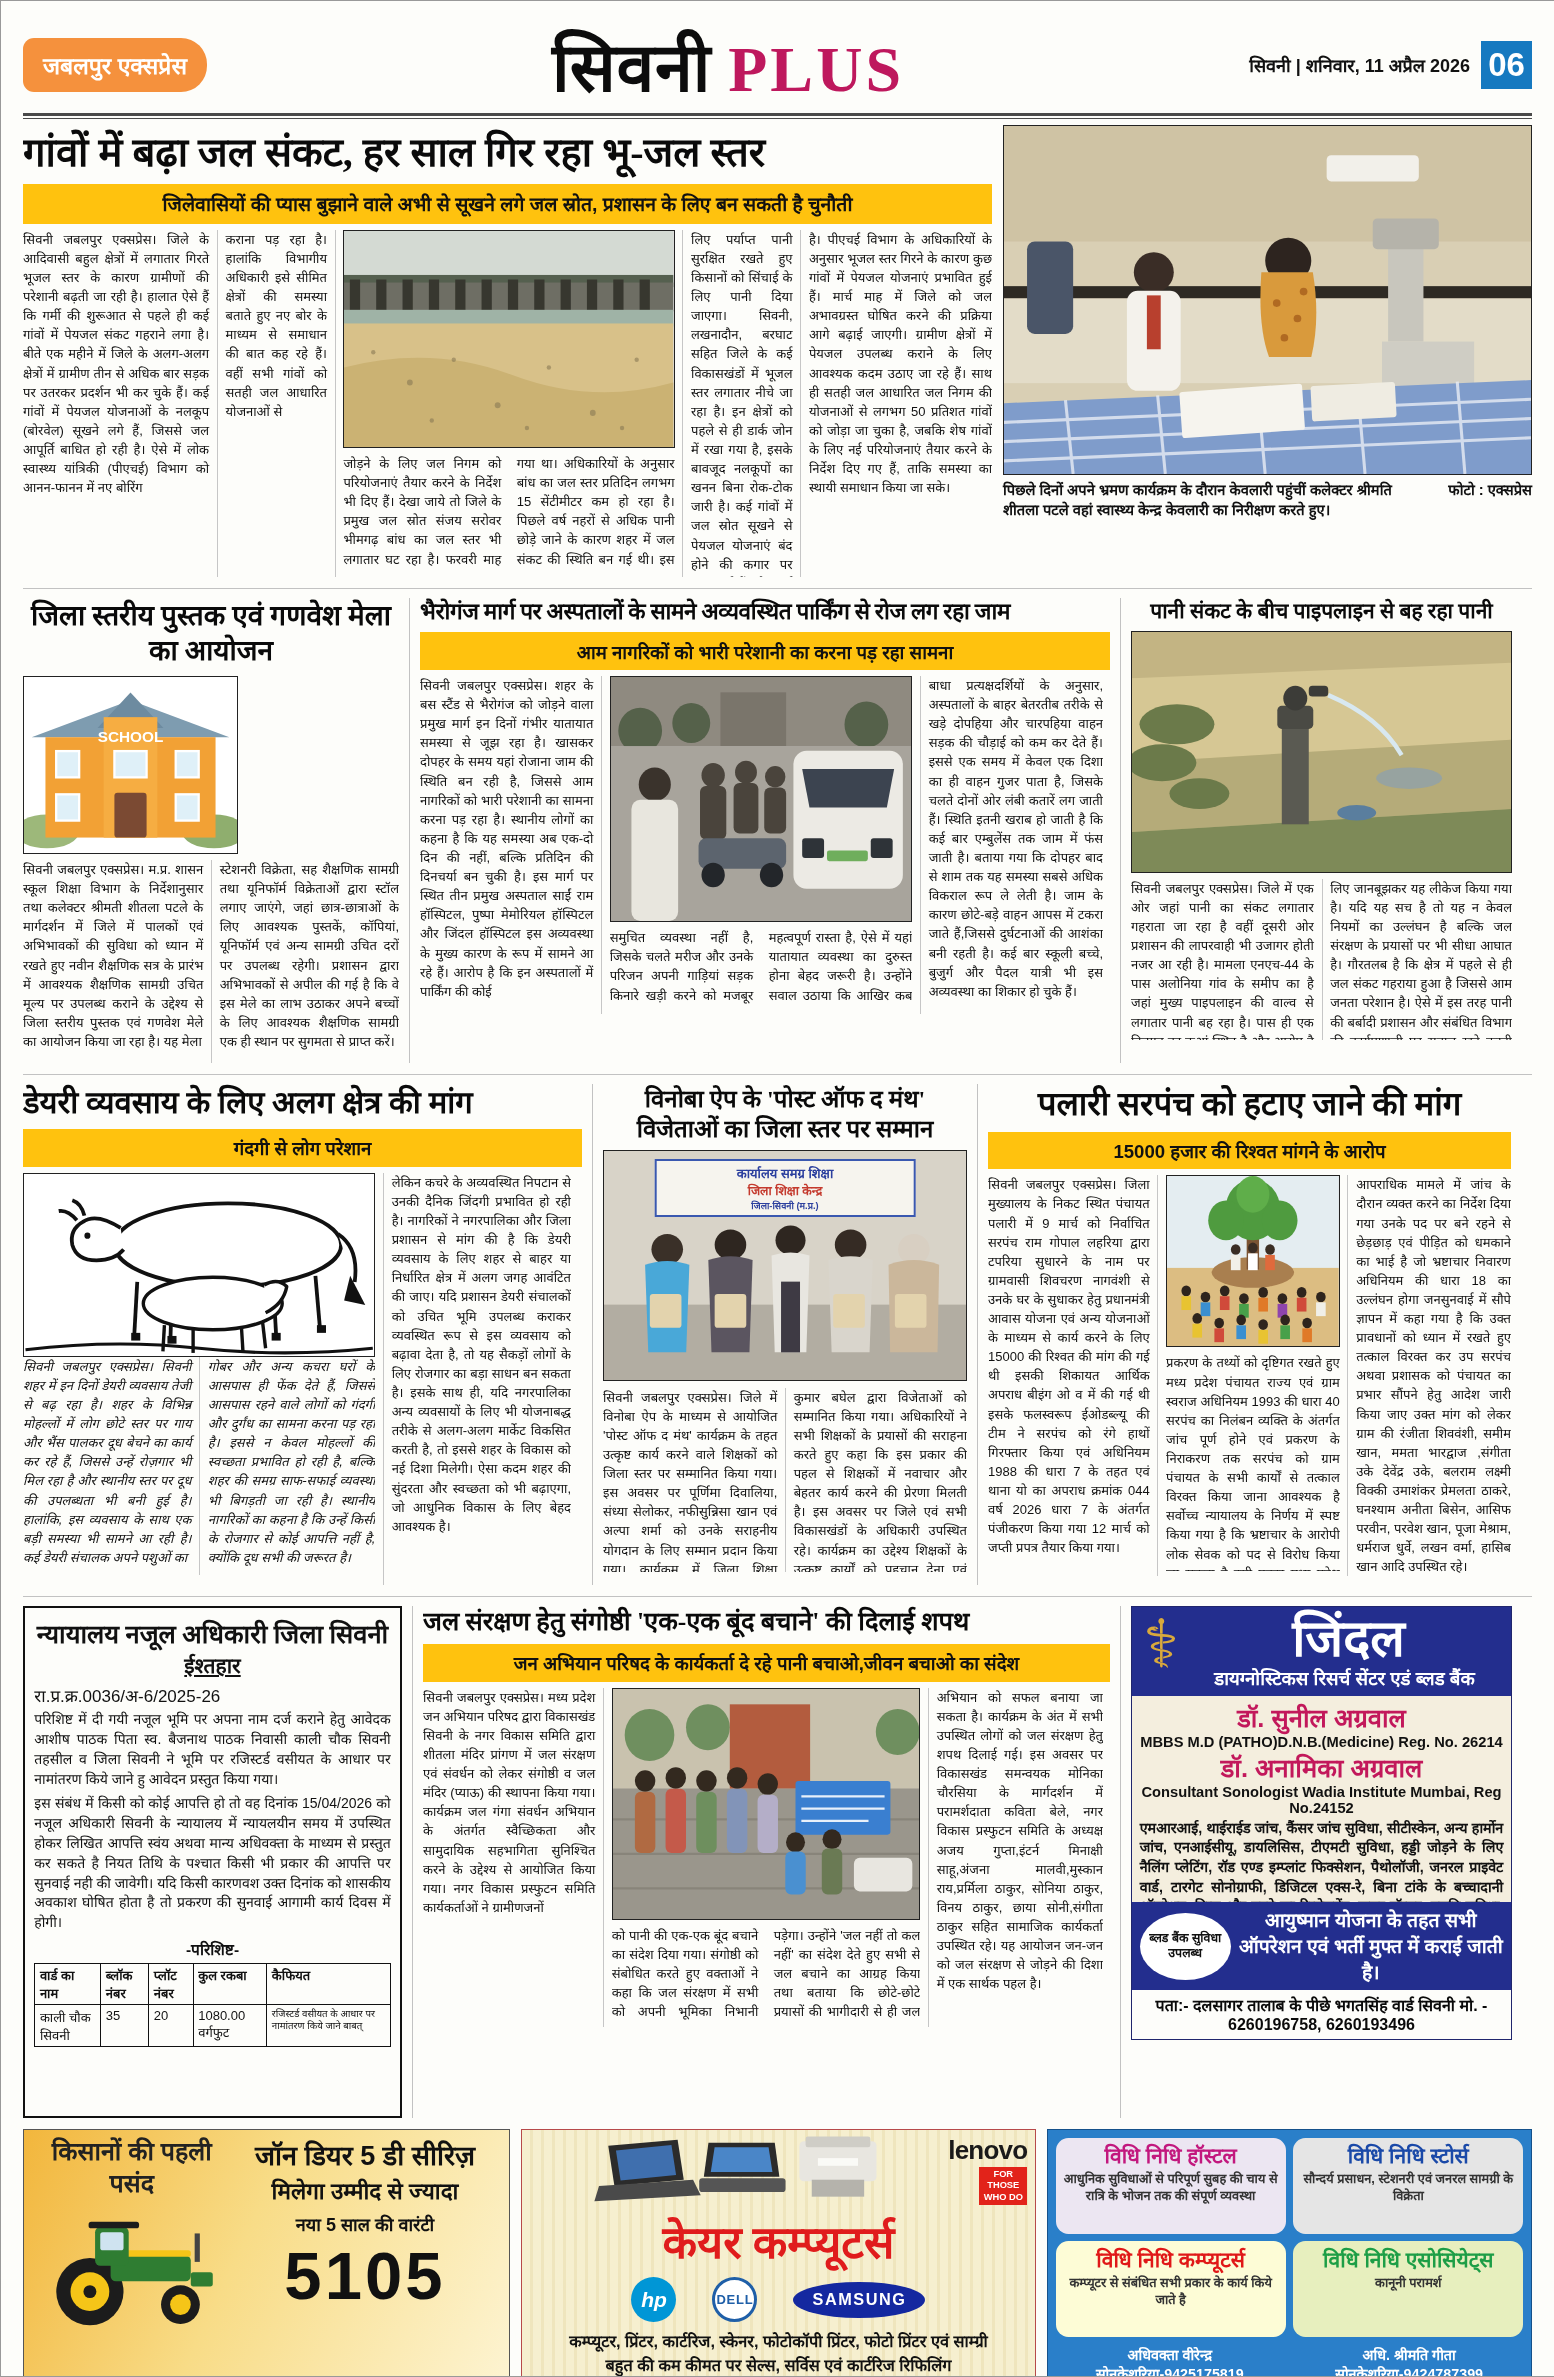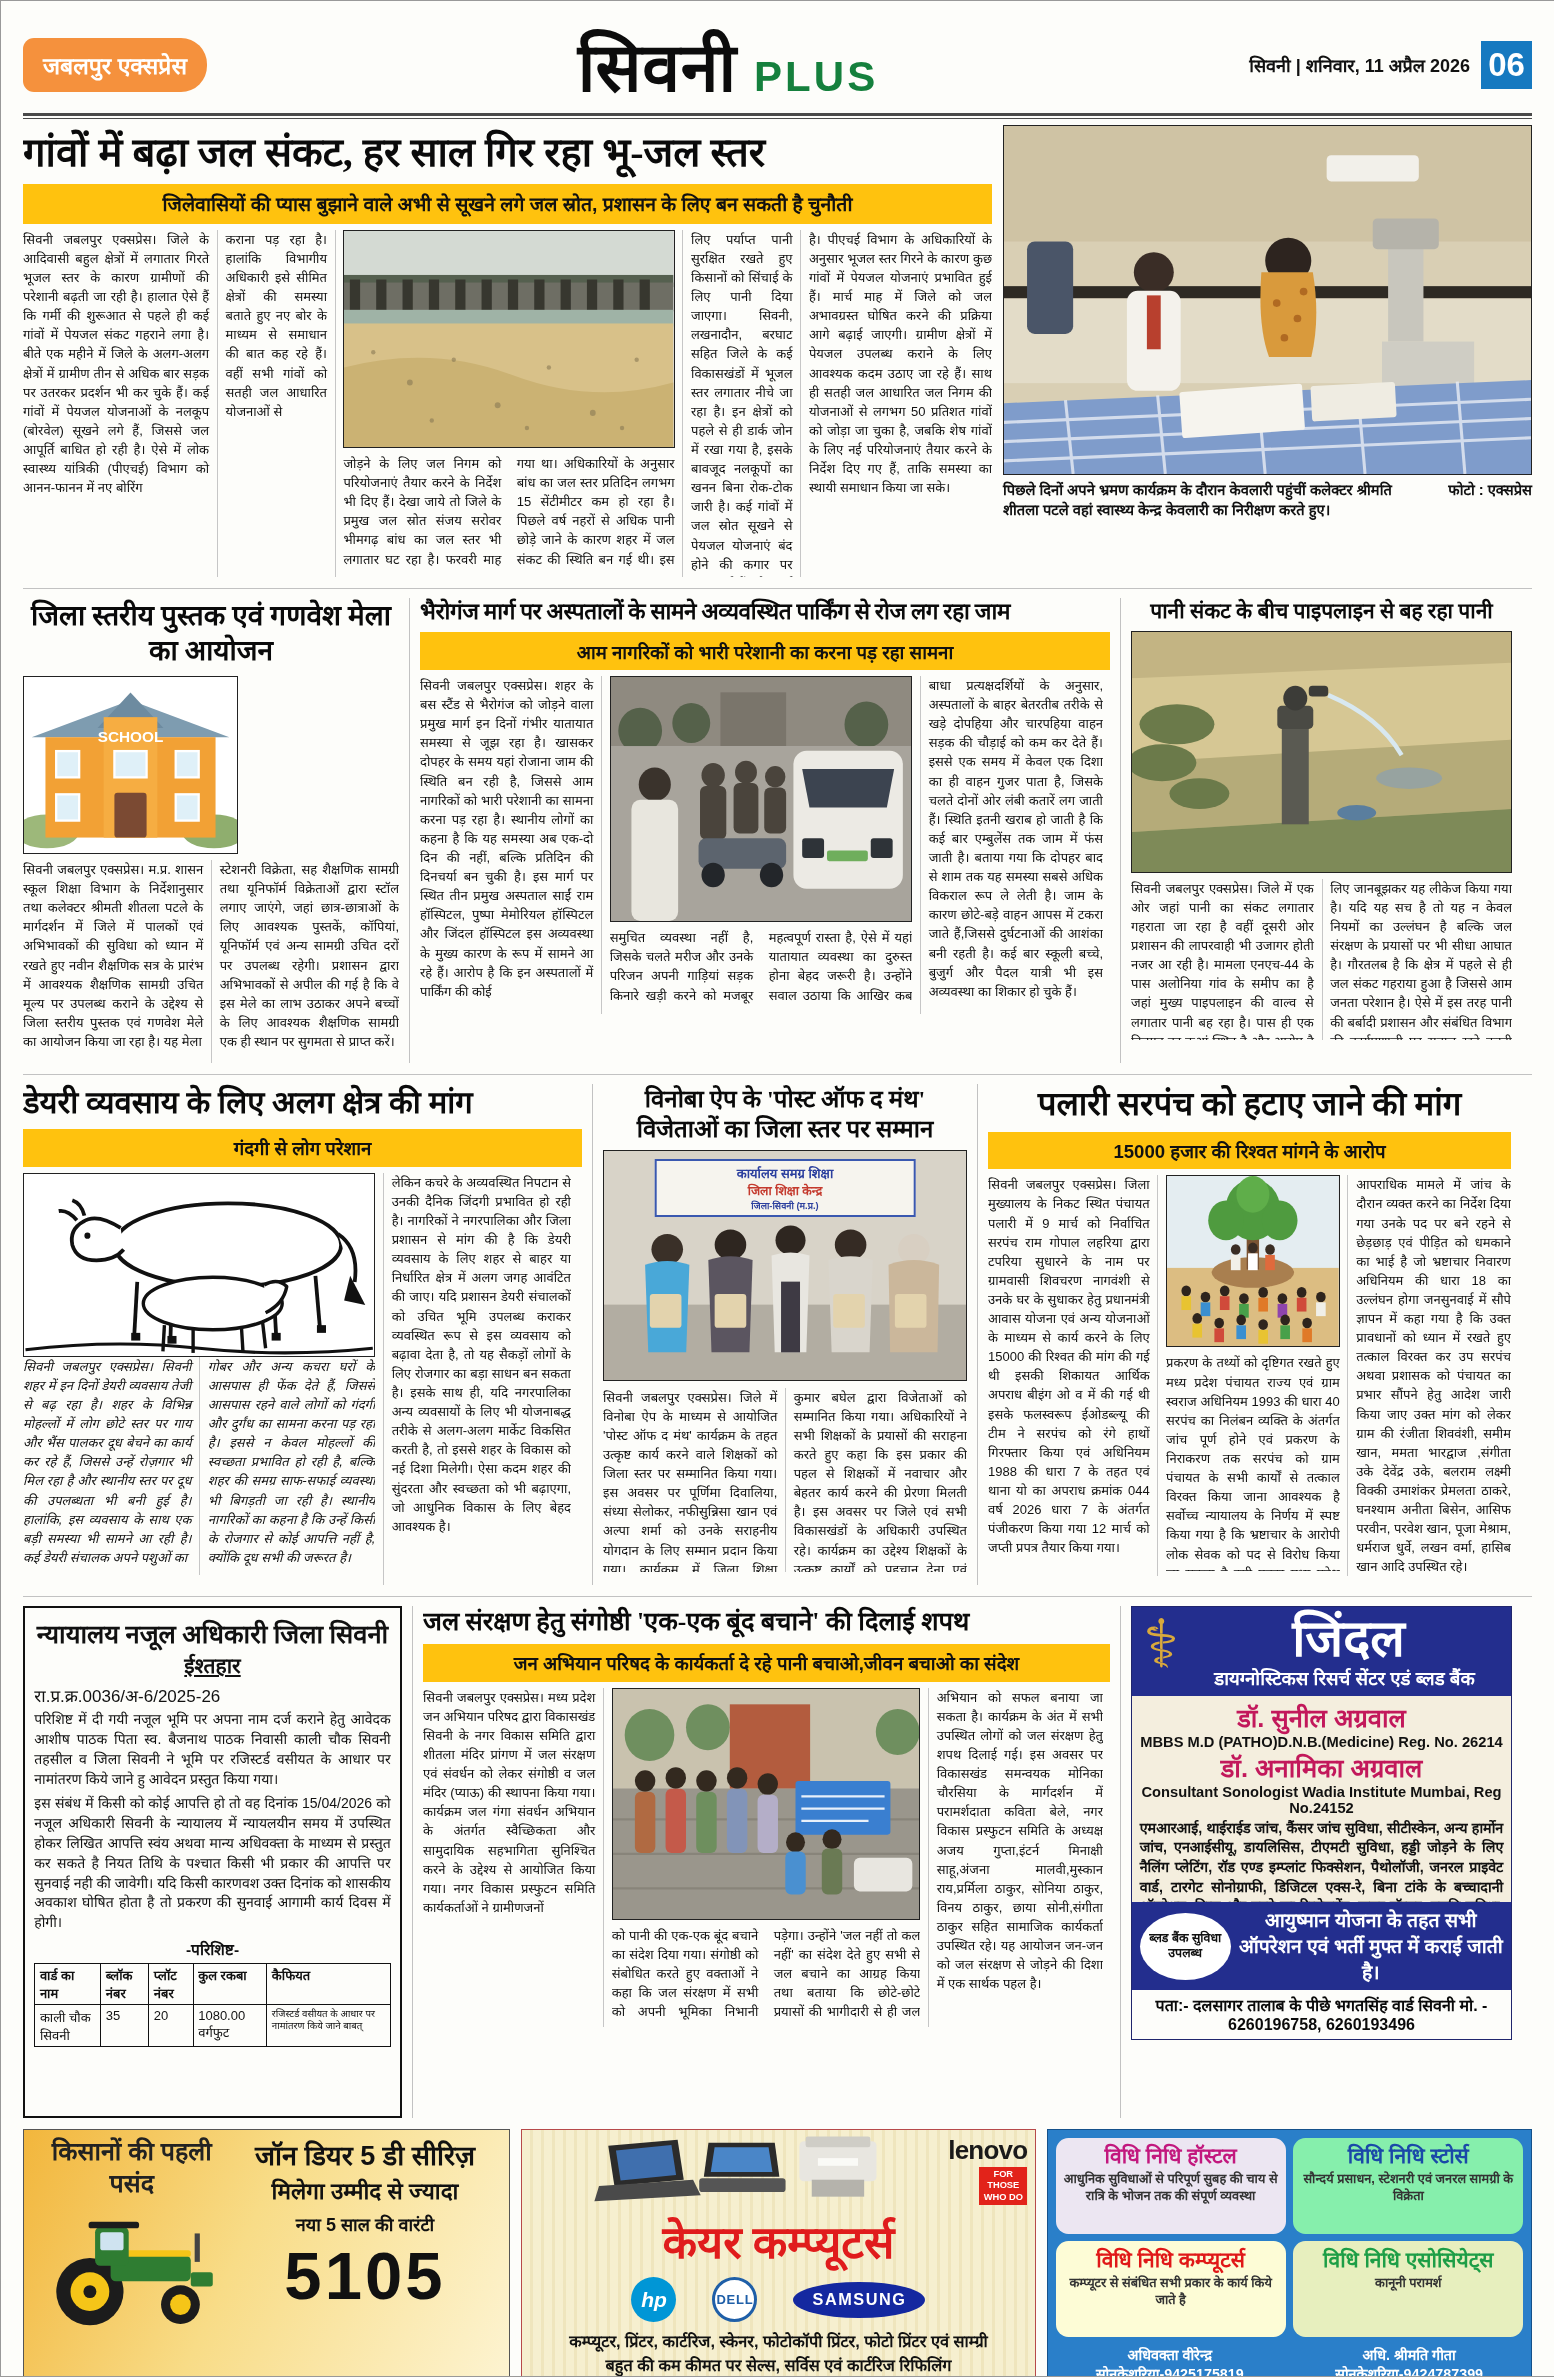--- a/index.html
+++ b/index.html
@@ -6,21 +6,21 @@
   body { background:#777; font-family:"Liberation Sans","DejaVu Sans",sans-serif; }
   .page { width:1555px; height:2377px; margin:0 auto; background:#fdfdfa; color:#111;
           padding:20px 22px 15.5px; border:0.8px solid #999; overflow:hidden; position:relative; }
 
   
   .hdr { display:flex; align-items:center; height:87px;justify-content:flex-end; }
   .edition-badge { background:#f5913d; color:#fff; font-weight:bold; font-size:23px;
           padding:11px 20px; border-radius:11px 26px 26px 11px; }
   .masthead { flex:1; text-align:center; display:flex; justify-content:center; align-items:baseline; gap:17px; }
   .mast-hindi { font-size:68px; font-weight:bold; color:#0c0c0c; letter-spacing:0.8px; font-family:"Liberation Serif","DejaVu Serif",serif; }
-  .mast-latin { font-size:42px; font-weight:900; color:#15803d; letter-spacing:3.1px; }
+  .mast-latin { font-size:64px; font-weight:900; color:#be185d; letter-spacing:3.1px;font-family:Liberation Serif, serif; }
   .hdr-right { display:flex; align-items:center; gap:11px; }
   .dateline { font-size:18px; font-weight:bold; }
   .pagenum { background:#1679c0; color:#fff; font-size:33px; font-weight:bold; width:51px; height:48px;
           display:flex; align-items:center; justify-content:center; }
   .rule { border-top:3.1px solid #4a4a4a; border-bottom:0.8px solid #4a4a4a; height:6.2px; margin:4.6px 0 6.2px; }
 
   
   .headline { font-weight:bold; color:#0a0a0a; line-height:1.25; font-family:"Liberation Serif","DejaVu Serif",serif; }
   .nowrap { white-space:nowrap; overflow:hidden; }
   .ybar { background:#ffc20e; font-weight:bold; text-align:center; font-size:18.6px; padding:6.2px 4.6px; margin:6.2px 0; }
@@ -166,21 +166,21 @@
              display:flex; align-items:center; justify-content:center; letter-spacing:1.5px; }
   .care-desc { font-size:16.3px; font-weight:bold; text-align:center; line-height:1.45; margin-top:7.7px; padding:0 6.2px; }
   .care-bar { margin-top:auto; background:#e8838c; color:#141477; font-size:17px; font-weight:bold; text-align:center; padding:5.4px 3.1px; }
 
   .ad-vidhi { width:486px; height:342px; background:#2a7fc9; border:1.5px solid #15518a; padding:7.7px; display:flex; flex-direction:column; }
   .vidhi-grid { display:grid; grid-template-columns:1fr 1fr; gap:7.7px; }
   .vbox { border-radius:12.4px; padding:6.2px 7.7px; height:96px; text-align:center; overflow:hidden; }
   .vbox .vt { font-size:21px; font-weight:900; line-height:1.15; }
   .vbox .vd { font-size:12.8px; font-weight:bold; color:#333; margin-top:3.1px; line-height:1.3; }
   .vb1 { background:#ece6f2; } .vb1 .vt { color:#c2187e; }
-  .vb2 { background:#86efac; } .vb2 .vt { color:#1a49a8; }
+  .vb2 { background:#e5e5e5; } .vb2 .vt { color:#1a49a8; }
   .vb3 { background:#fdfcd6; } .vb3 .vt { color:#e01818; }
   .vb4 { background:#e7efbe; } .vb4 .vt { color:#1d9e46; }
   .vidhi-contacts { display:grid; grid-template-columns:1fr 1fr; gap:3.1px 11px; margin-top:7.7px; color:#fff;
                     font-size:14.3px; font-weight:bold; text-align:center; }
   .vidhi-foot { margin-top:auto; background:#19599b; color:#ffe957; font-size:16px; font-weight:bold;
                 text-align:center; padding:5.4px 3.1px; border-radius:3.1px; }
 </style>
 </head>
 <body>
 

